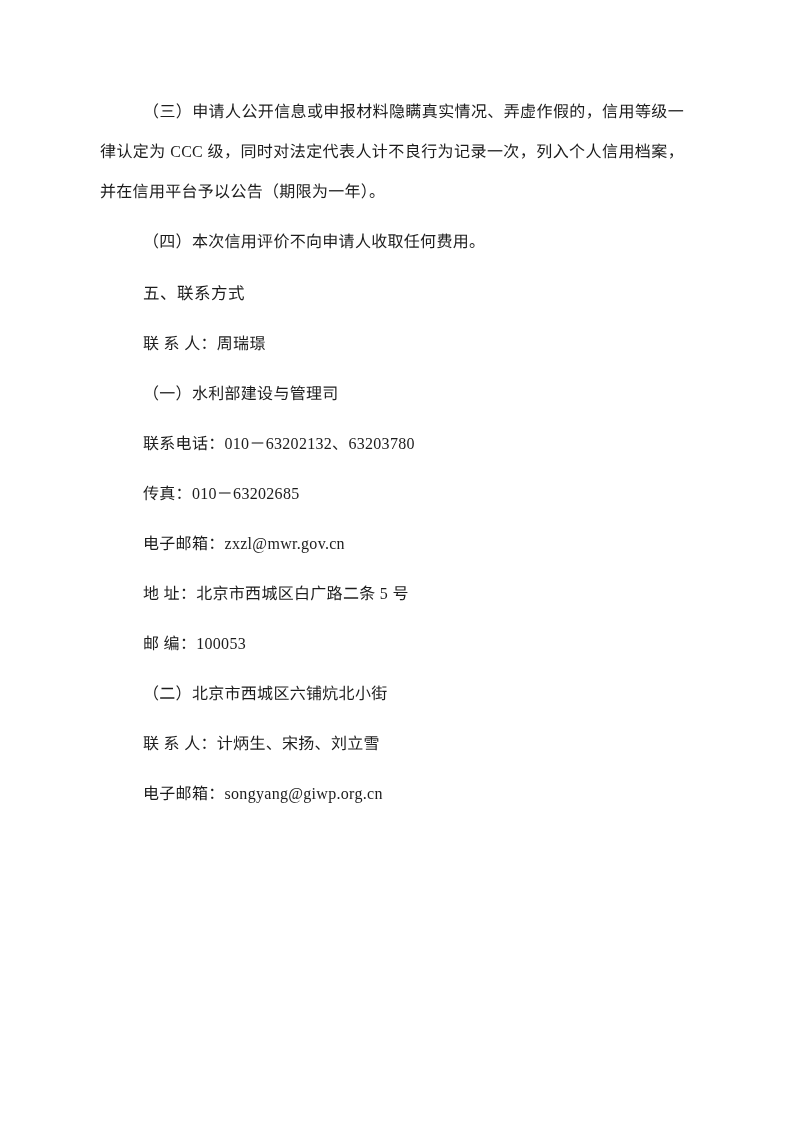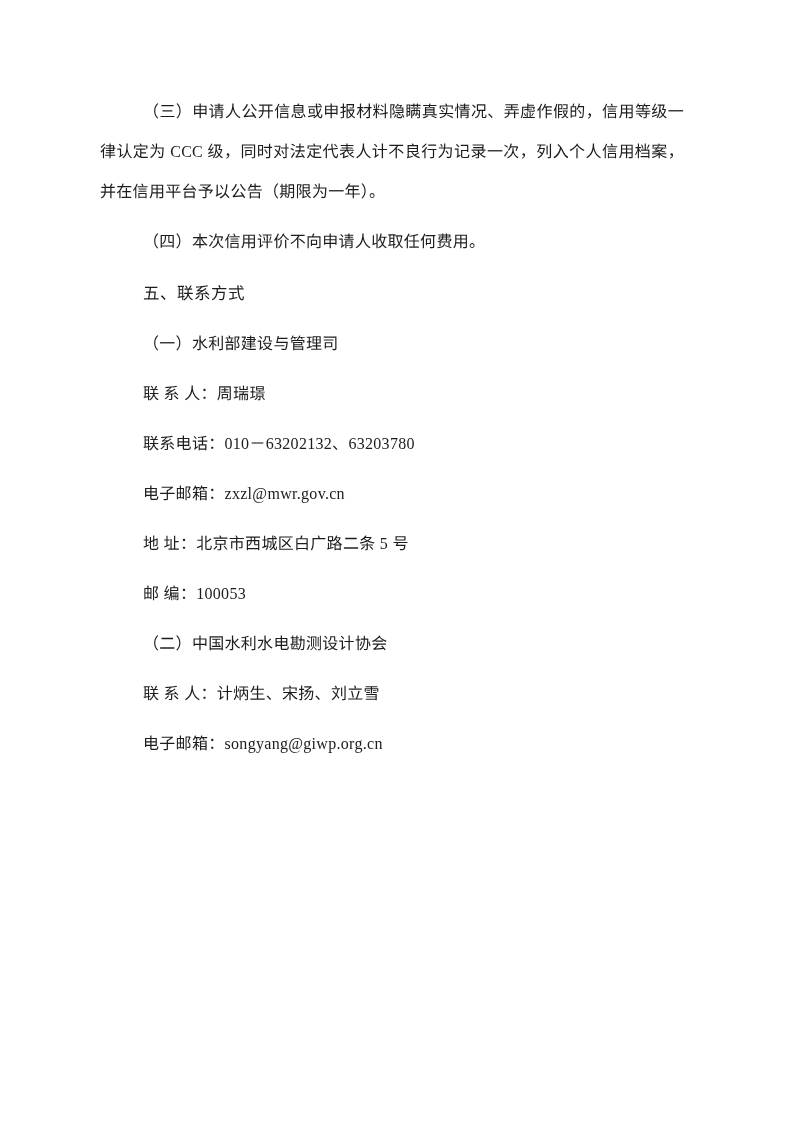--- a/index.html
+++ b/index.html
@@ -47,34 +47,35 @@
 <body>
 
 <div class="page">
 
   <p class="para">（三）申请人公开信息或申报材料隐瞒真实情况、弄虚作假的，信用等级一律认定为 CCC 级，同时对法定代表人计不良行为记录一次，列入个人信用档案，并在信用平台予以公告（期限为一年）。</p>
 
   <p class="para">（四）本次信用评价不向申请人收取任何费用。</p>
 
   <h2 class="heading">五、联系方式</h2>
 
+  <p class="para contact-line">联 系 人：周瑞璟</p>
+
   <p class="para contact-line">（一）水利部建设与管理司</p>
-
-  <p class="para contact-line">联 系 人：周瑞璟</p>
 
   <p class="para contact-line">联系电话：010－63202132、63203780</p>
 
+  <p class="para contact-line">传真：010－63202685</p>
 
   <p class="para contact-line">电子邮箱：zxzl@mwr.gov.cn</p>
 
   <p class="para contact-line">地 址：北京市西城区白广路二条 5 号</p>
 
   <p class="para contact-line">邮 编：100053</p>
 
-  <p class="para contact-line">（二）中国水利水电勘测设计协会</p>
+  <p class="para contact-line">（二）北京市西城区六铺炕北小街</p>
 
   <p class="para contact-line">联 系 人：计炳生、宋扬、刘立雪</p>
 
 
 
   <p class="para contact-line">电子邮箱：songyang@giwp.org.cn</p>
 
 
 
 </div>

